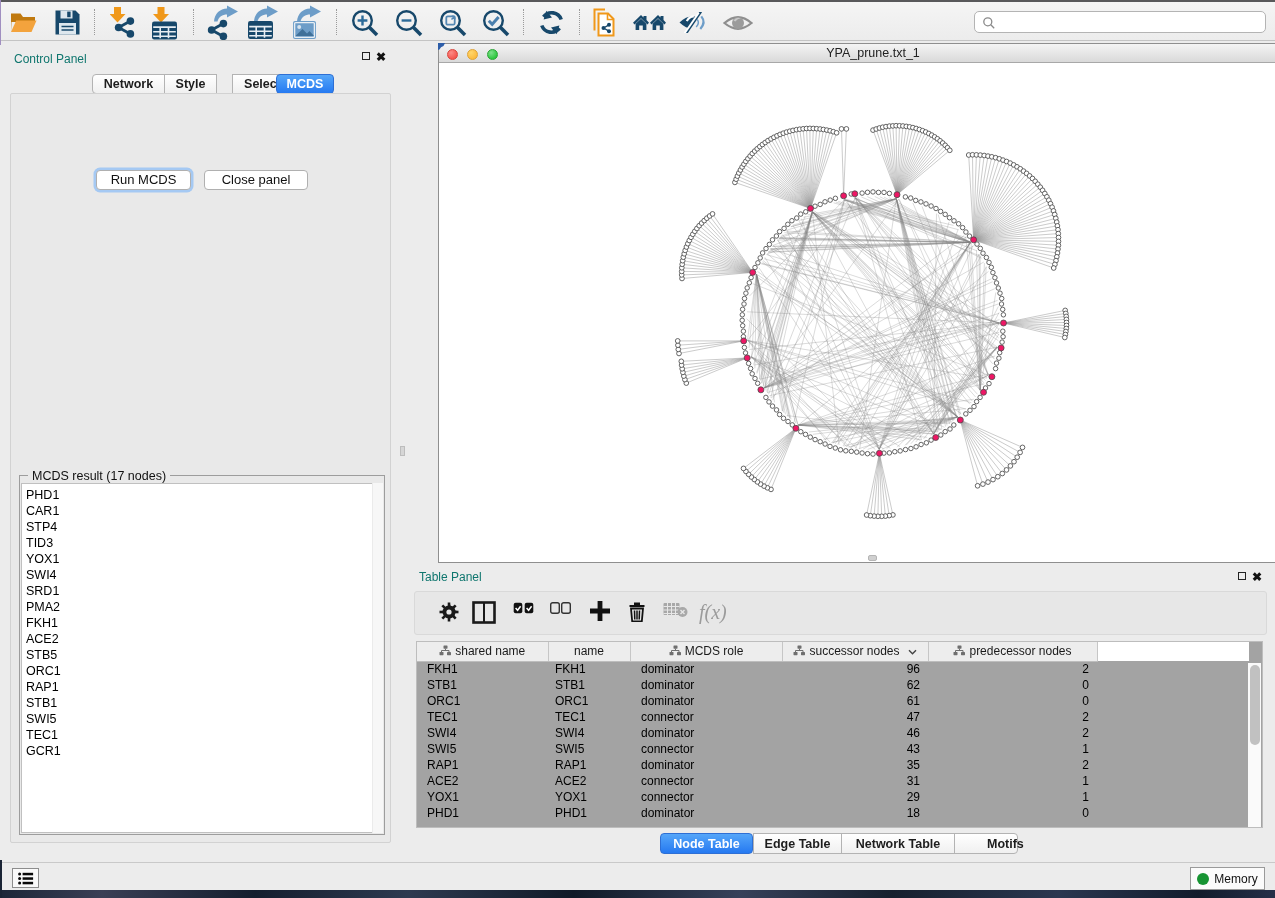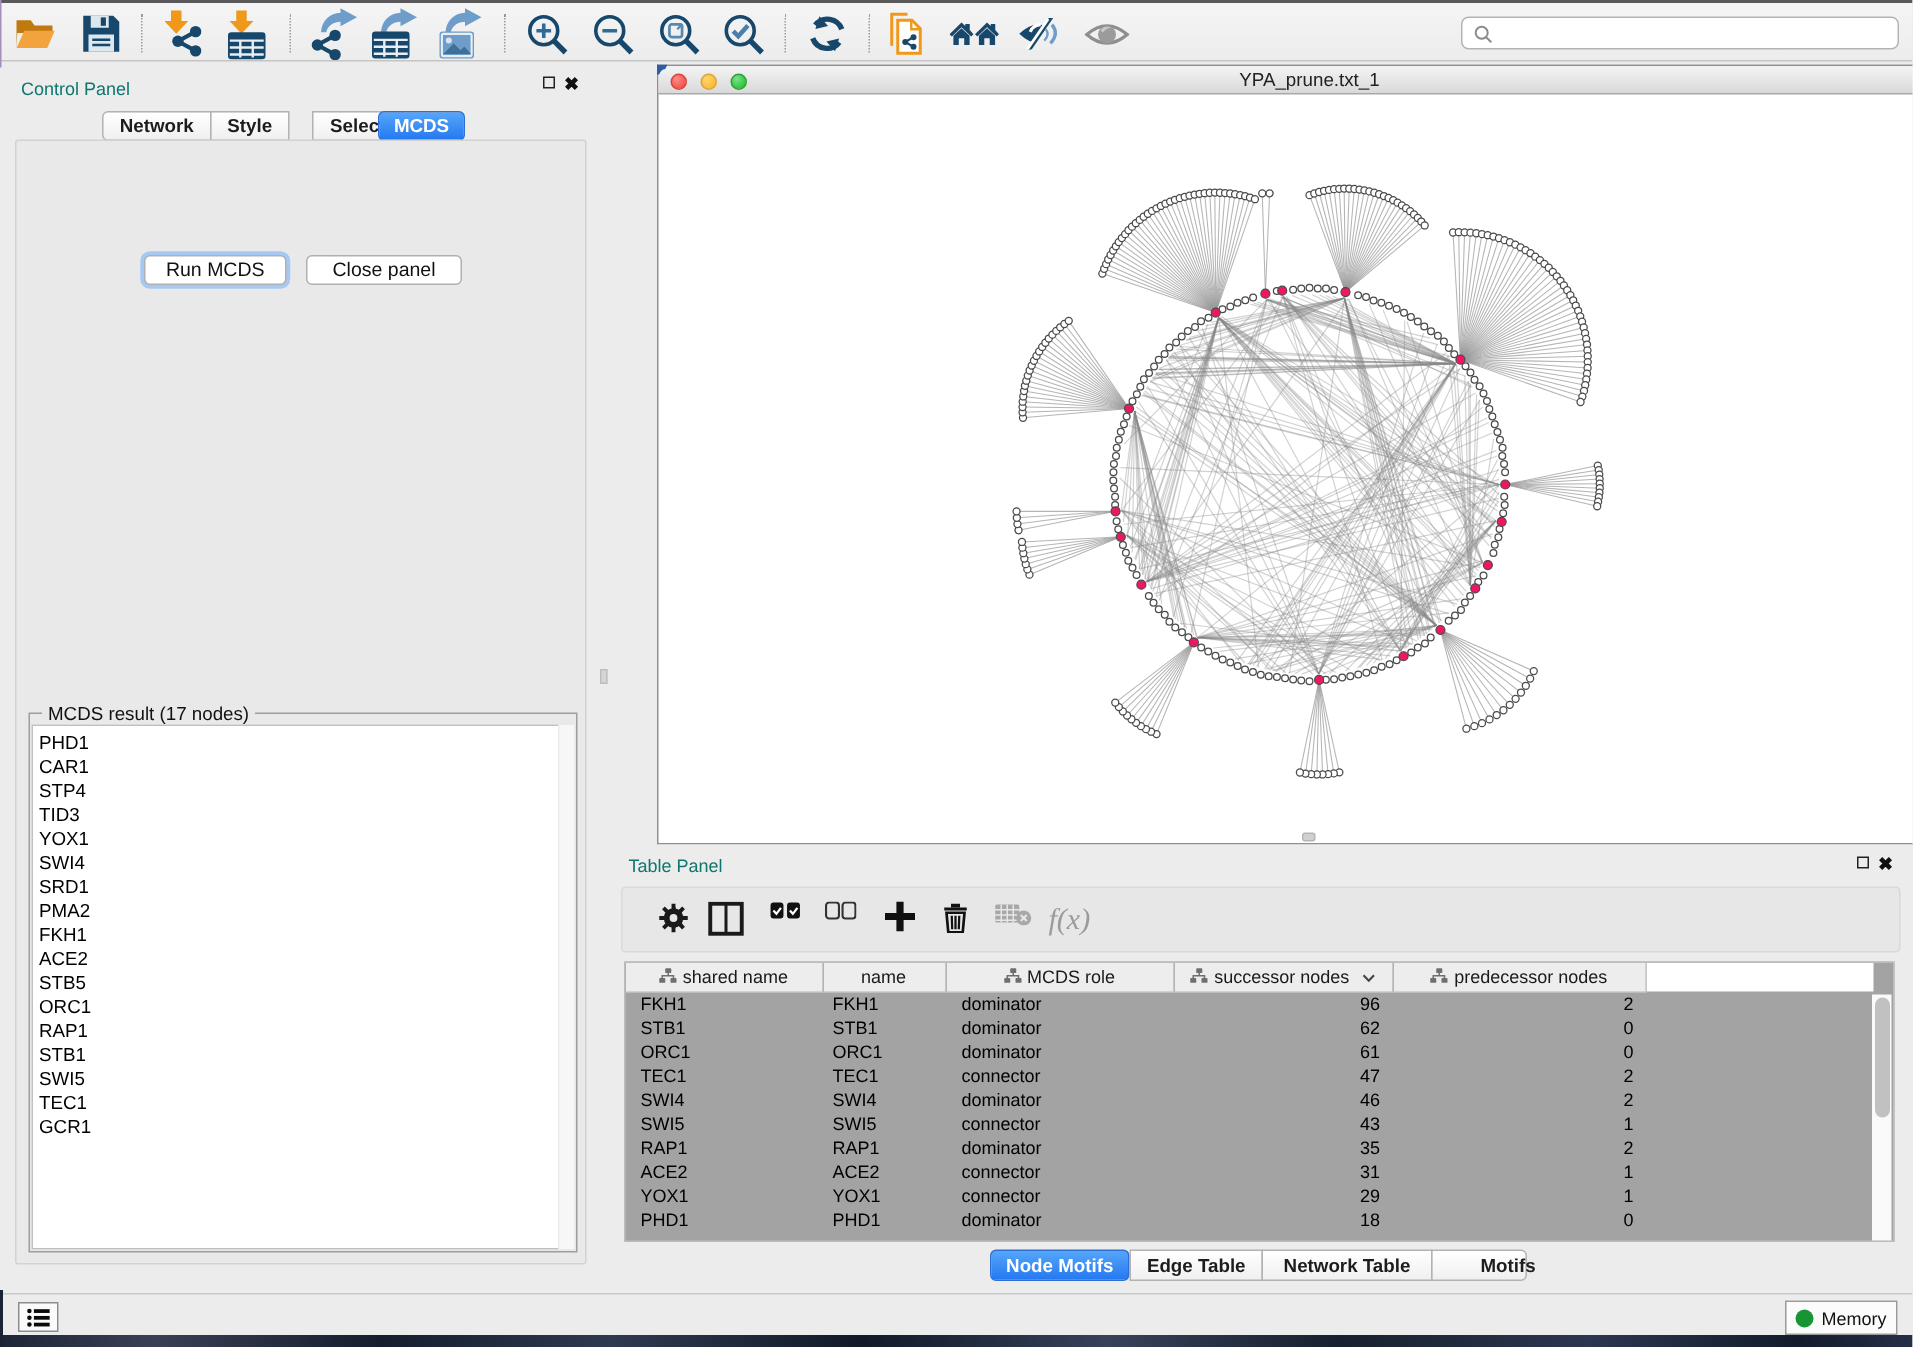--- a/index.html
+++ b/index.html
@@ -262,21 +262,21 @@
       <svg width="14" height="14" viewBox="0 0 14 14">
         <circle cx="5.8" cy="5.8" r="4" fill="none" stroke="#8a8a8a" stroke-width="1.3"></circle>
         <line x1="8.8" y1="8.8" x2="12.2" y2="12.2" stroke="#8a8a8a" stroke-width="1.3"></line>
       </svg>
     </div>
 </div>
 
 <div class="abs" id="leftpanel">
   <div id="lp-title" class="ptitle">Control Panel</div>
   <div class="wbtns" style="left:362px;"><span class="fltbox"></span><span class="xmark">✖</span></div>
-  <div class="tabrow" style="left:68px; top:31px; width:242px; height:20px;">
+  <div class="tabrow" style="left:92px; top:31px; width:242px; height:20px;">
     <div class="tab first" style="left:0; width:73px;">Network</div>
     <div class="tab" style="left:72px; width:53px;">Style</div>
     <div class="tab" style="left:124px; width:61px;margin-left:16px;">Select</div>
     <div class="tab sel last" style="left:184px; width:58px;">MCDS</div>
   </div>
   <div id="innerpanel">
     <div class="btn" id="runbtn">Run MCDS</div>
     <div class="btn" id="closebtn">Close panel</div>
     <div id="fs">
       <div id="fs-legend">MCDS result (17 nodes)</div>
@@ -1297,21 +1297,21 @@
             <td class="num">0</td>
             <td></td>
           </tr>
       </tbody>
     </table>
     <div id="tbl-sb">
         <div class="th"></div>
       </div>
   </div>
   <div id="tp-tabs">
-    <div class="tab sel first" style="left:0; width:93px;">Node Motifs</div>
+    <div class="tab sel first" style="left:0; width:93px;">Node Table</div>
     <div class="tab" style="left:93px; width:89px;">Edge Table</div>
     <div class="tab" style="left:181px; width:114px;">Network Table</div>
     <div class="tab last" style="left:294px; width:64px;padding-left:32px;">Motifs</div>
   </div>
 </div>
 
 <div class="abs" id="statusbar">
   <div id="listbtn"><svg width="16" height="13" viewBox="0 0 16 13" style="margin:3px 0 0 5px;">
         <g fill="#0a0a0a">
           <circle cx="1.6" cy="2" r="1.5"></circle>

